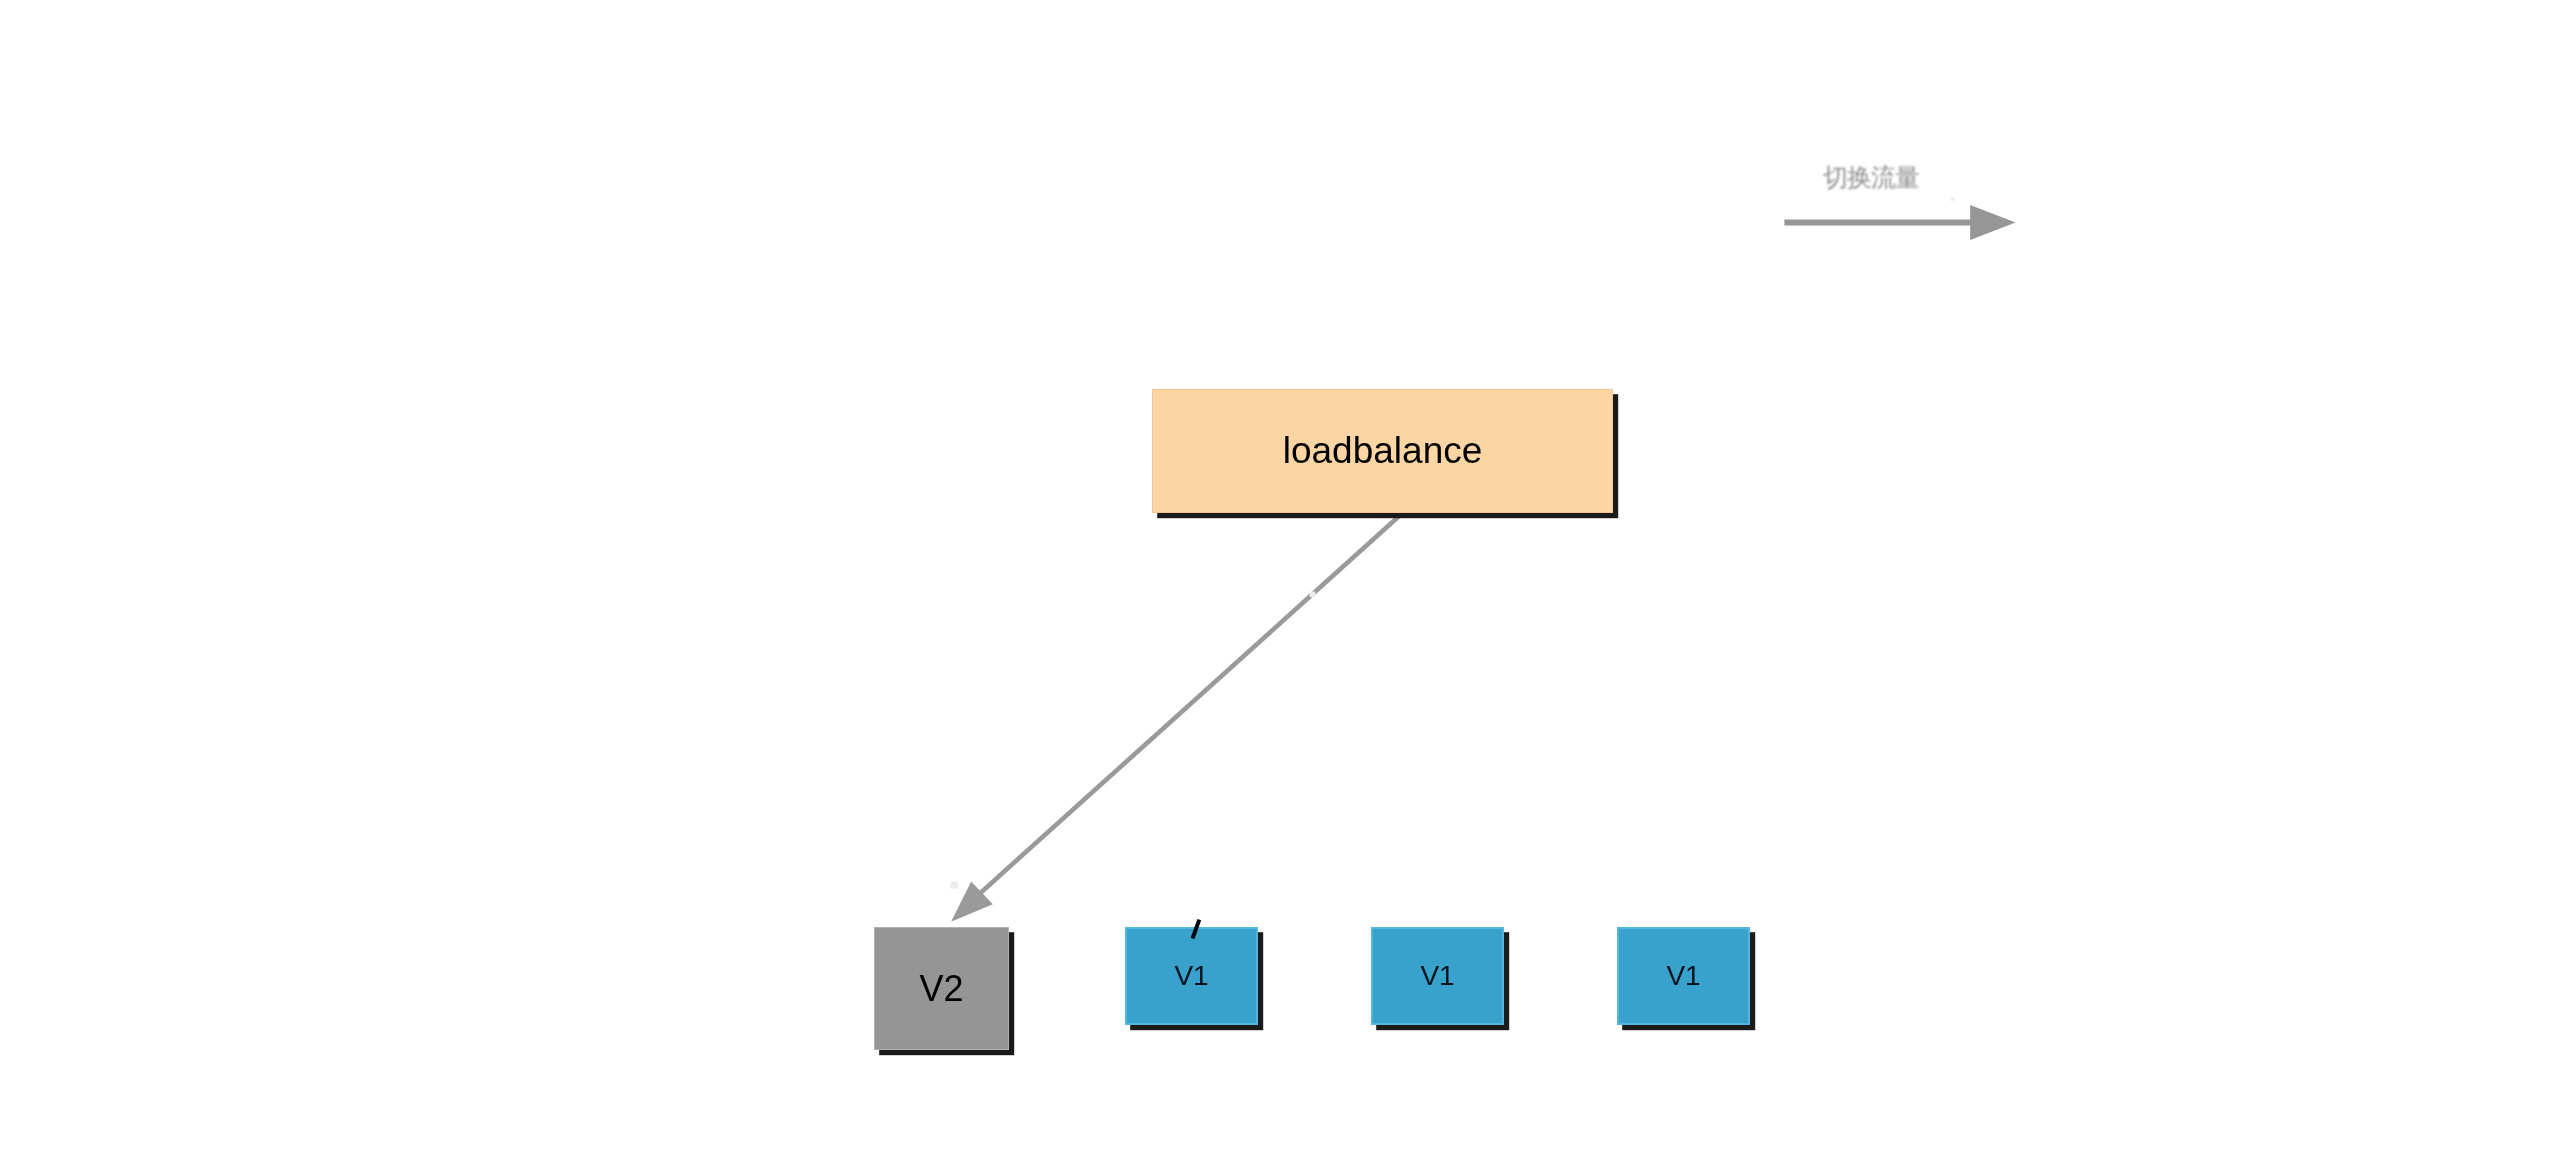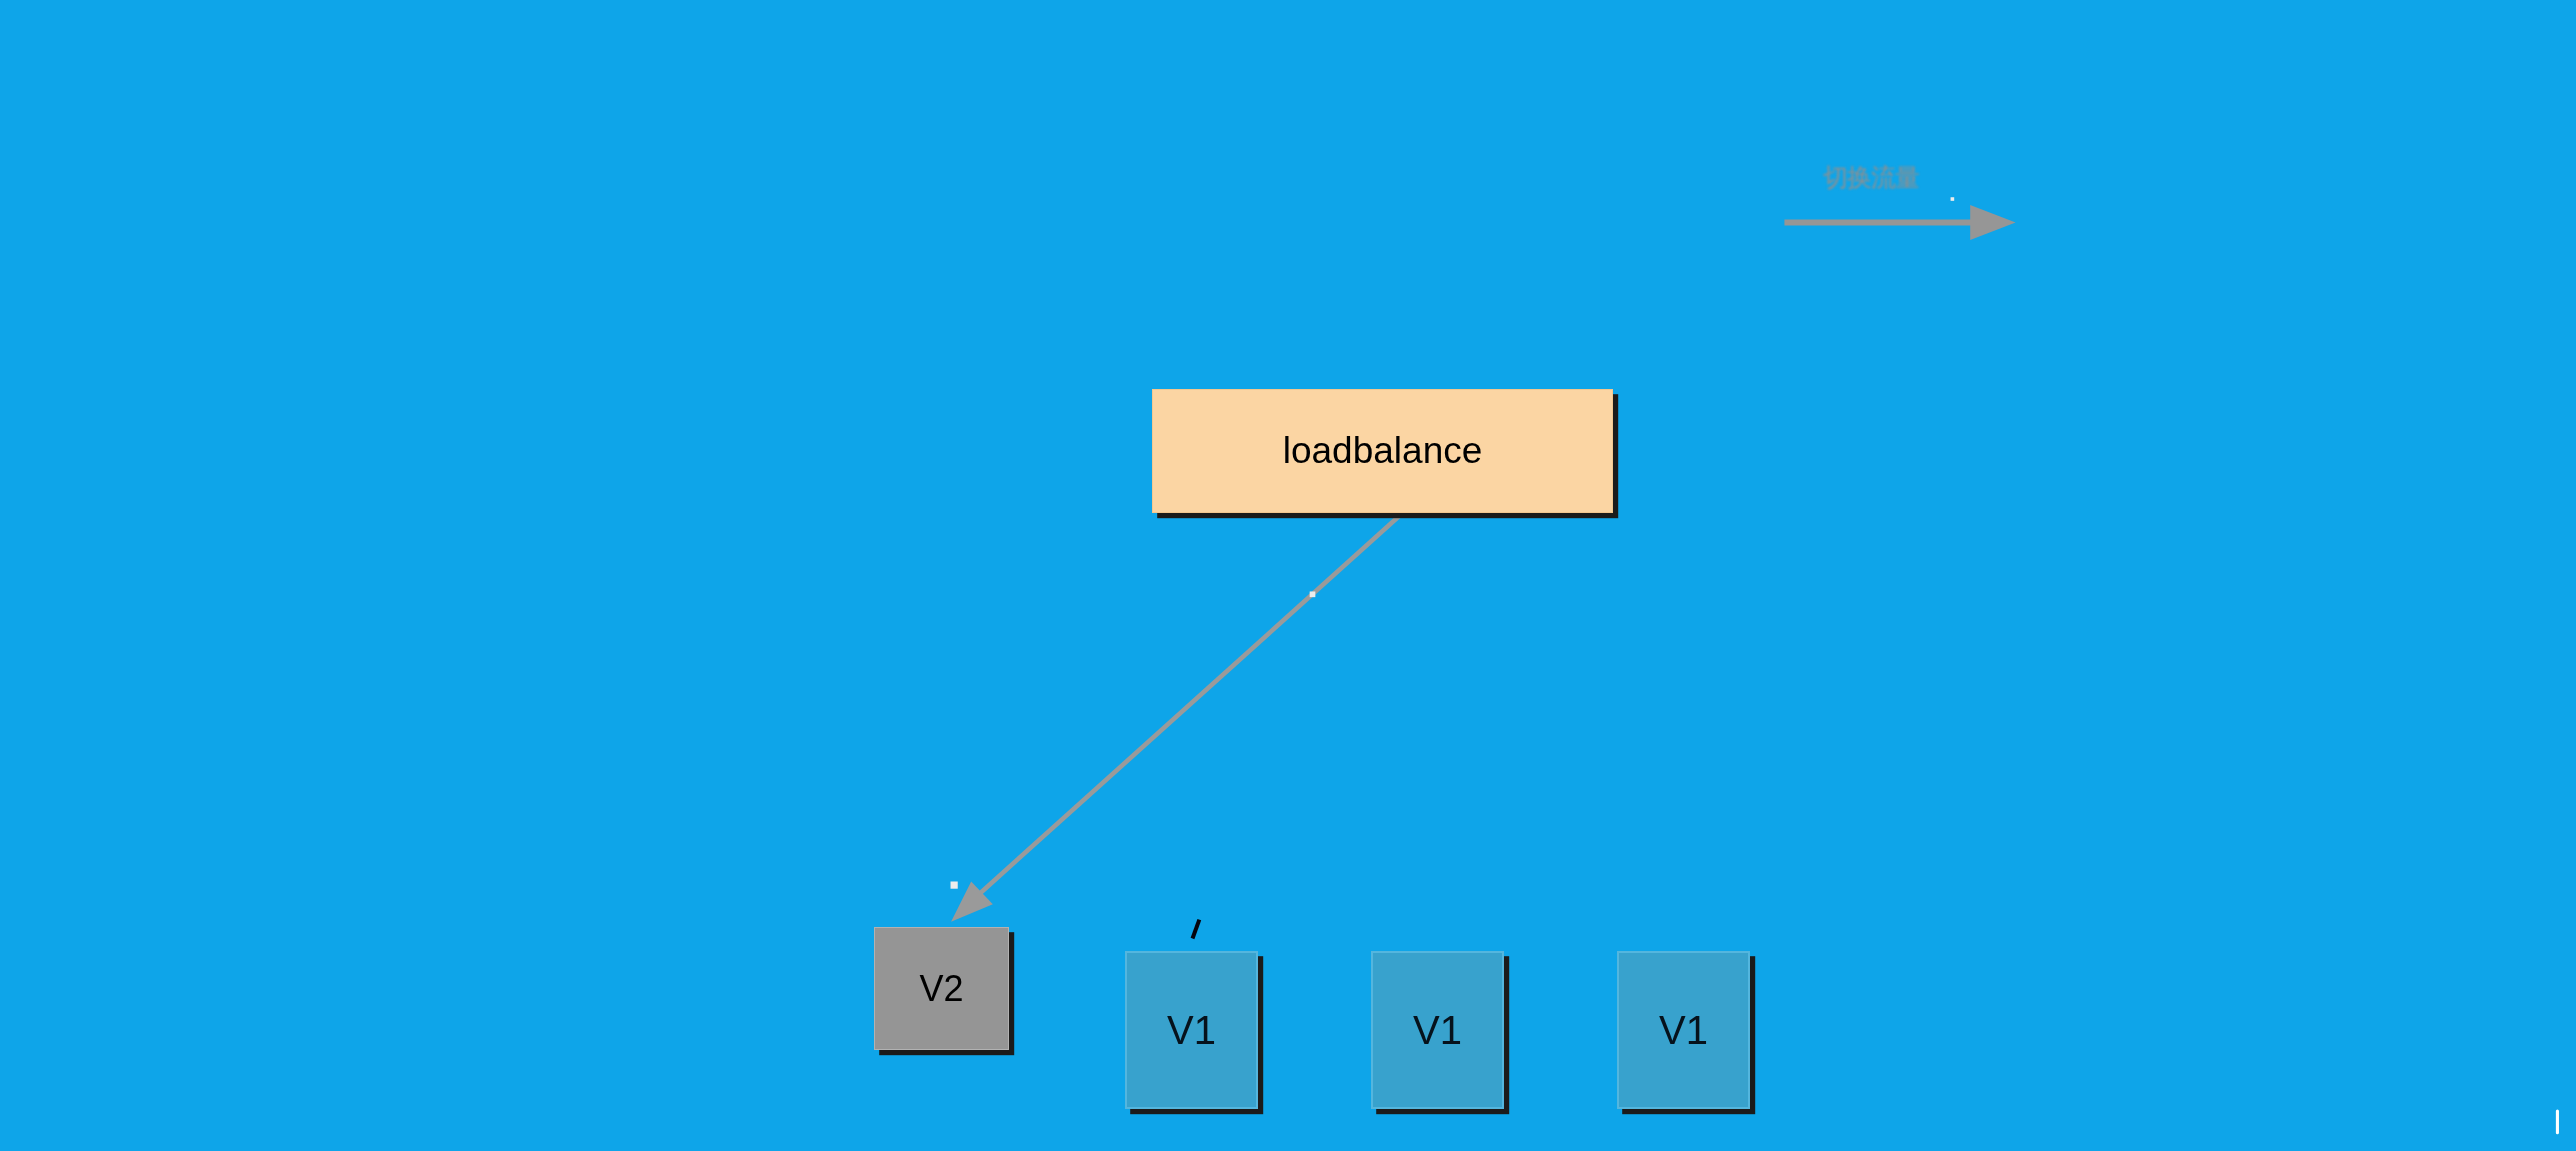--- a/index.html
+++ b/index.html
@@ -9,21 +9,21 @@
     width: 2576px;
     height: 1152px;
     overflow: hidden;
     font-family: "Liberation Sans", "DejaVu Sans", sans-serif;
   }
   .stage {
     position: absolute;
     left: 0; top: 0;
     width: 2576px;
     height: 1152px;
-    background: #0ea5e9;
+    background: #ffffff;
   }
   .overlay {
     position: absolute;
     left: 0; top: 0;
     width: 2576px;
     height: 1152px;
   }
   .node {
     position: absolute;
     box-sizing: border-box;
@@ -42,26 +42,25 @@
   }
   .node-v2 {
     left: 874px; top: 927px;
     width: 135px; height: 123px;
     background: #959595;
     border: 1.5px solid #b2b2b2;
     font-size: 36px;
   }
   .node-v1 {
     top: 927px;
-    width: 133px; height: 158px;
+    width: 133px; height: 98px;
     background: #38a2cd;
     border: 2.1px solid #54b6de;
-    font-size: 40px;
+    font-size: 28px;
     color: #06121c;
-    margin-top: 24px;
   }
   .node-v1.pos-1 { left: 1125px; }
   .node-v1.pos-2 { left: 1371px; }
   .node-v1.pos-3 { left: 1617px; }
   .legend-label {
     position: absolute;
     left: 1814px; top: 161px;
     width: 114px; height: 36px;
     text-align: center;
     font-size: 25px;

